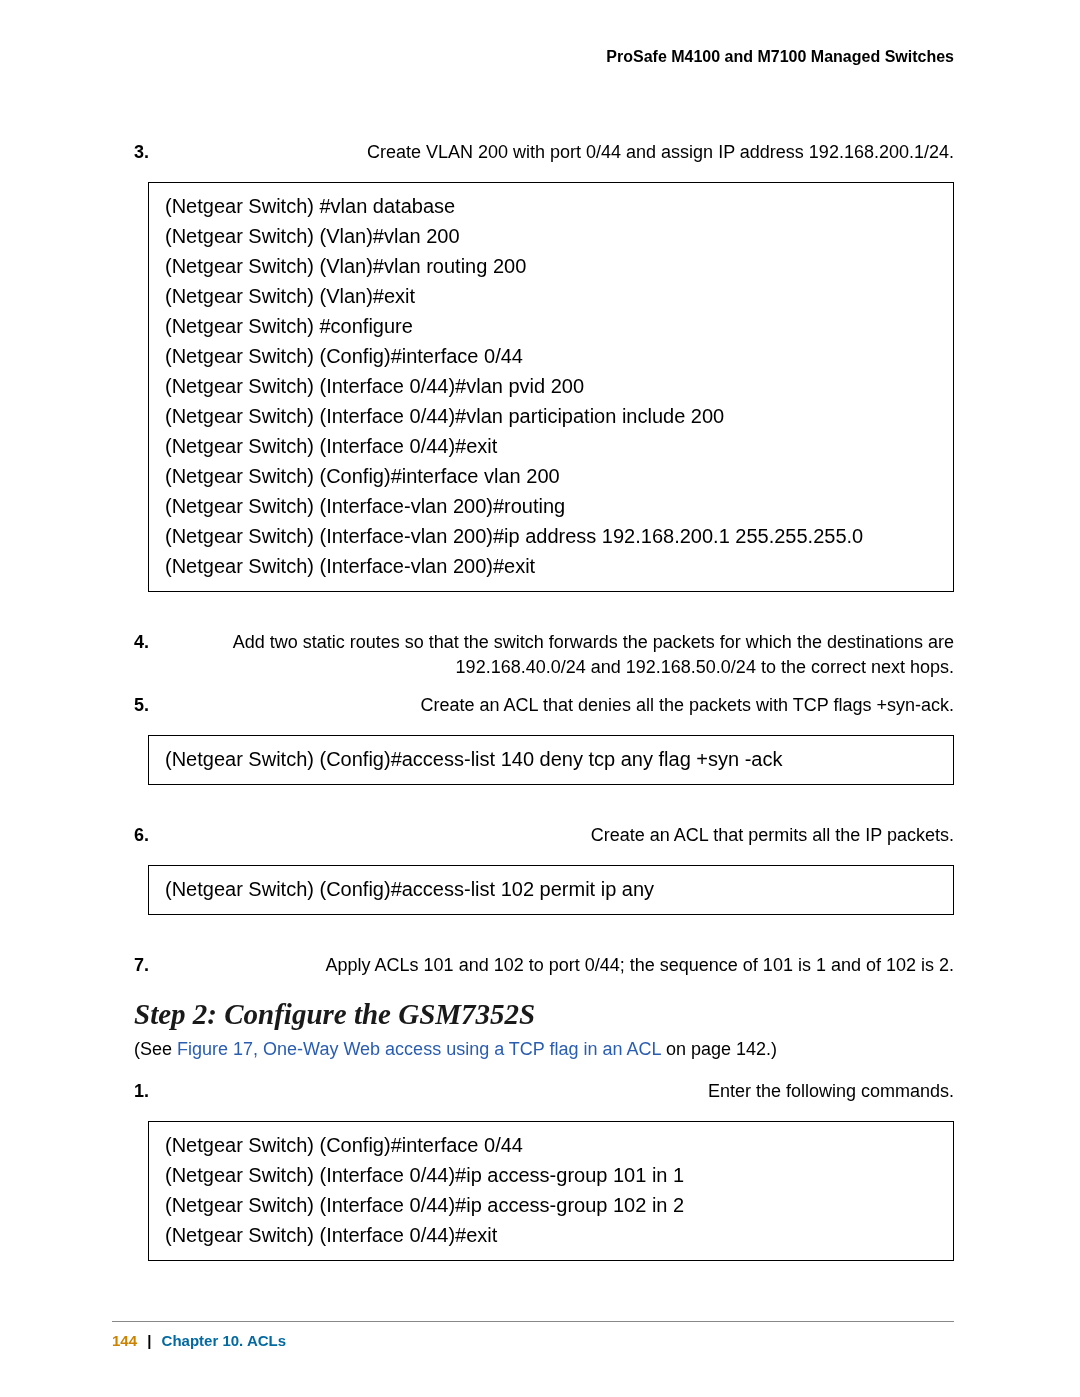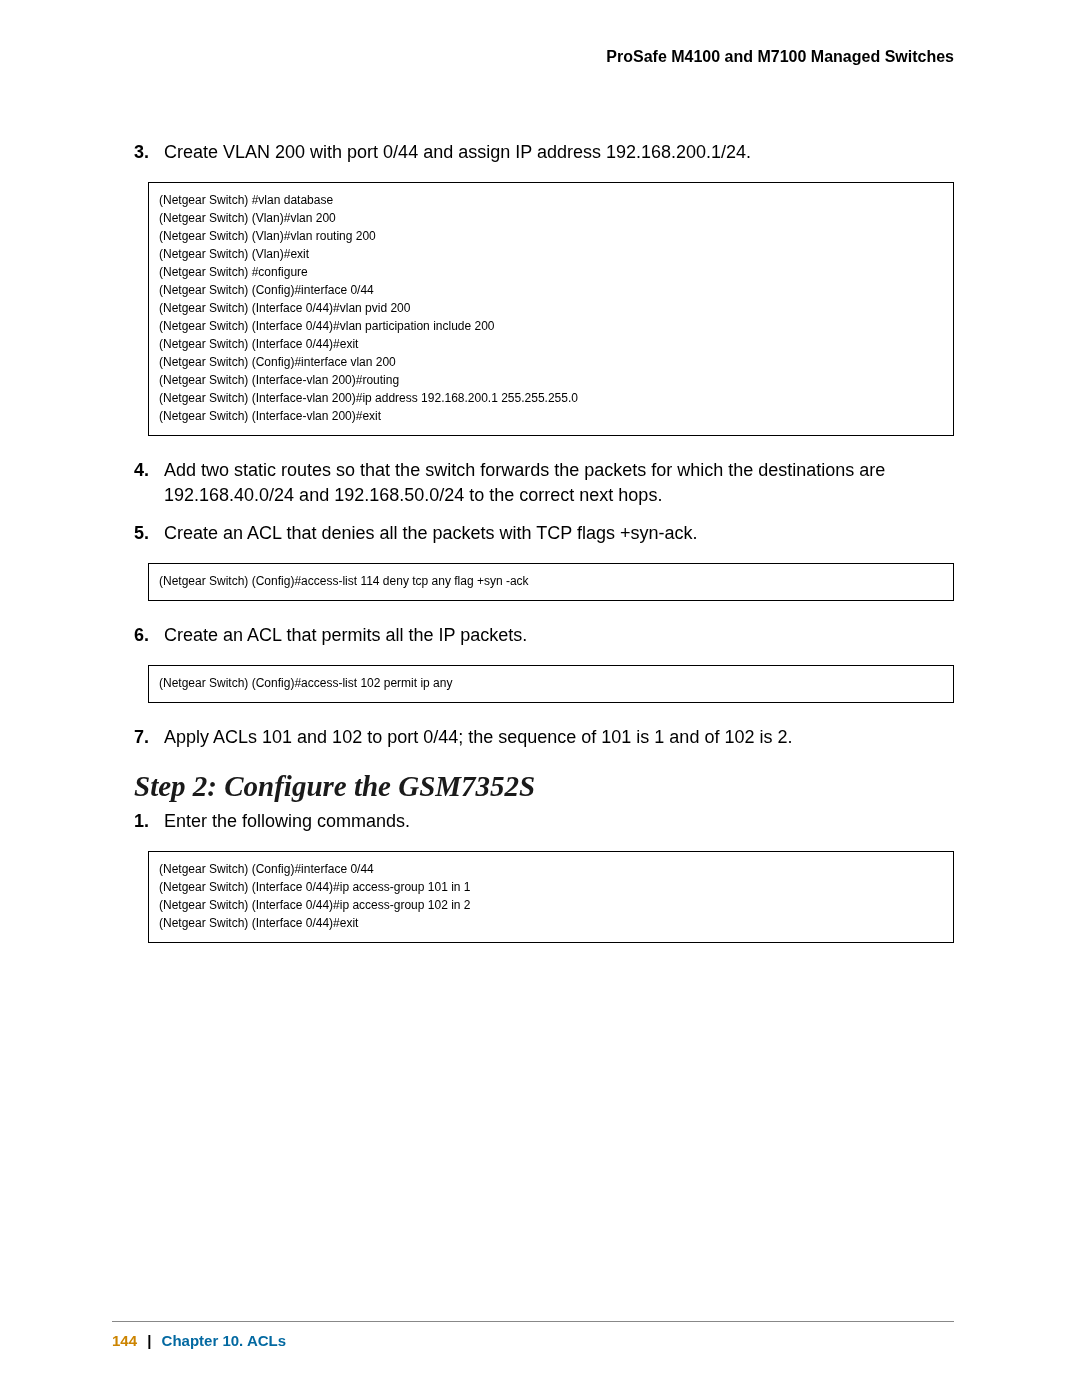--- a/index.html
+++ b/index.html
@@ -35,27 +35,28 @@
       line-height: 1.35;
       color: #000;
     }
     .step-item .num {
       font-weight: bold;
       min-width: 30px;
       margin-left: 22px;
     }
     .step-item .txt {
       flex: 1;
+      text-align: right;
     }
     .code-block {
       border: 1px solid #000;
-      padding: 8px 10px 10px 10px;
-      margin: 18px 0 22px 36px;
+      padding: 8px 10px 10px 16px;
+      margin: 18px 0 38px 36px;
       font-family: Arial, Helvetica, sans-serif;
-      font-size: 12px;
+      font-size: 20px;
       line-height: 1.5;
       color: #000;
       white-space: pre-line;
     }
     .section-heading {
       font-family: Georgia, 'Times New Roman', serif;
       font-style: italic;
       font-weight: bold;
       font-size: 29px;
       color: #1a1a1a;
@@ -115,36 +116,39 @@
       <span class="num">4.</span>
       <span class="txt">Add two static routes so that the switch forwards the packets for which the destinations are 192.168.40.0/24 and 192.168.50.0/24 to the correct next hops.</span>
     </div>
 
 
     <div class="step-item">
       <span class="num">5.</span>
       <span class="txt">Create an ACL that denies all the packets with TCP flags +syn-ack.</span>
     </div>
 
-    <div class="code-block">(Netgear Switch) (Config)#access-list 114 deny tcp any flag +syn -ack</div>
+    <div class="code-block">(Netgear Switch) (Config)#access-list 140 deny tcp any flag +syn -ack</div>
 
     <div class="step-item">
       <span class="num">6.</span>
       <span class="txt">Create an ACL that permits all the IP packets.</span>
     </div>
 
     <div class="code-block">(Netgear Switch) (Config)#access-list 102 permit ip any</div>
 
     <div class="step-item">
       <span class="num">7.</span>
       <span class="txt">Apply ACLs 101 and 102 to port 0/44; the sequence of 101 is 1 and of 102 is 2.</span>
     </div>
 
     <div class="section-heading">Step 2: Configure the GSM7352S</div>
 
+    <div class="section-desc">
+      <span>(See </span><span class="link">Figure 17, One-Way Web access using a TCP flag in an ACL</span><span> on page 142.)</span>
+    </div>
 
     <div class="step-item">
       <span class="num">1.</span>
       <span class="txt">Enter the following commands.</span>
     </div>
 
     <div class="code-block">(Netgear Switch) (Config)#interface 0/44
 (Netgear Switch) (Interface 0/44)#ip access-group 101 in 1
 (Netgear Switch) (Interface 0/44)#ip access-group 102 in 2
 (Netgear Switch) (Interface 0/44)#exit</div>

